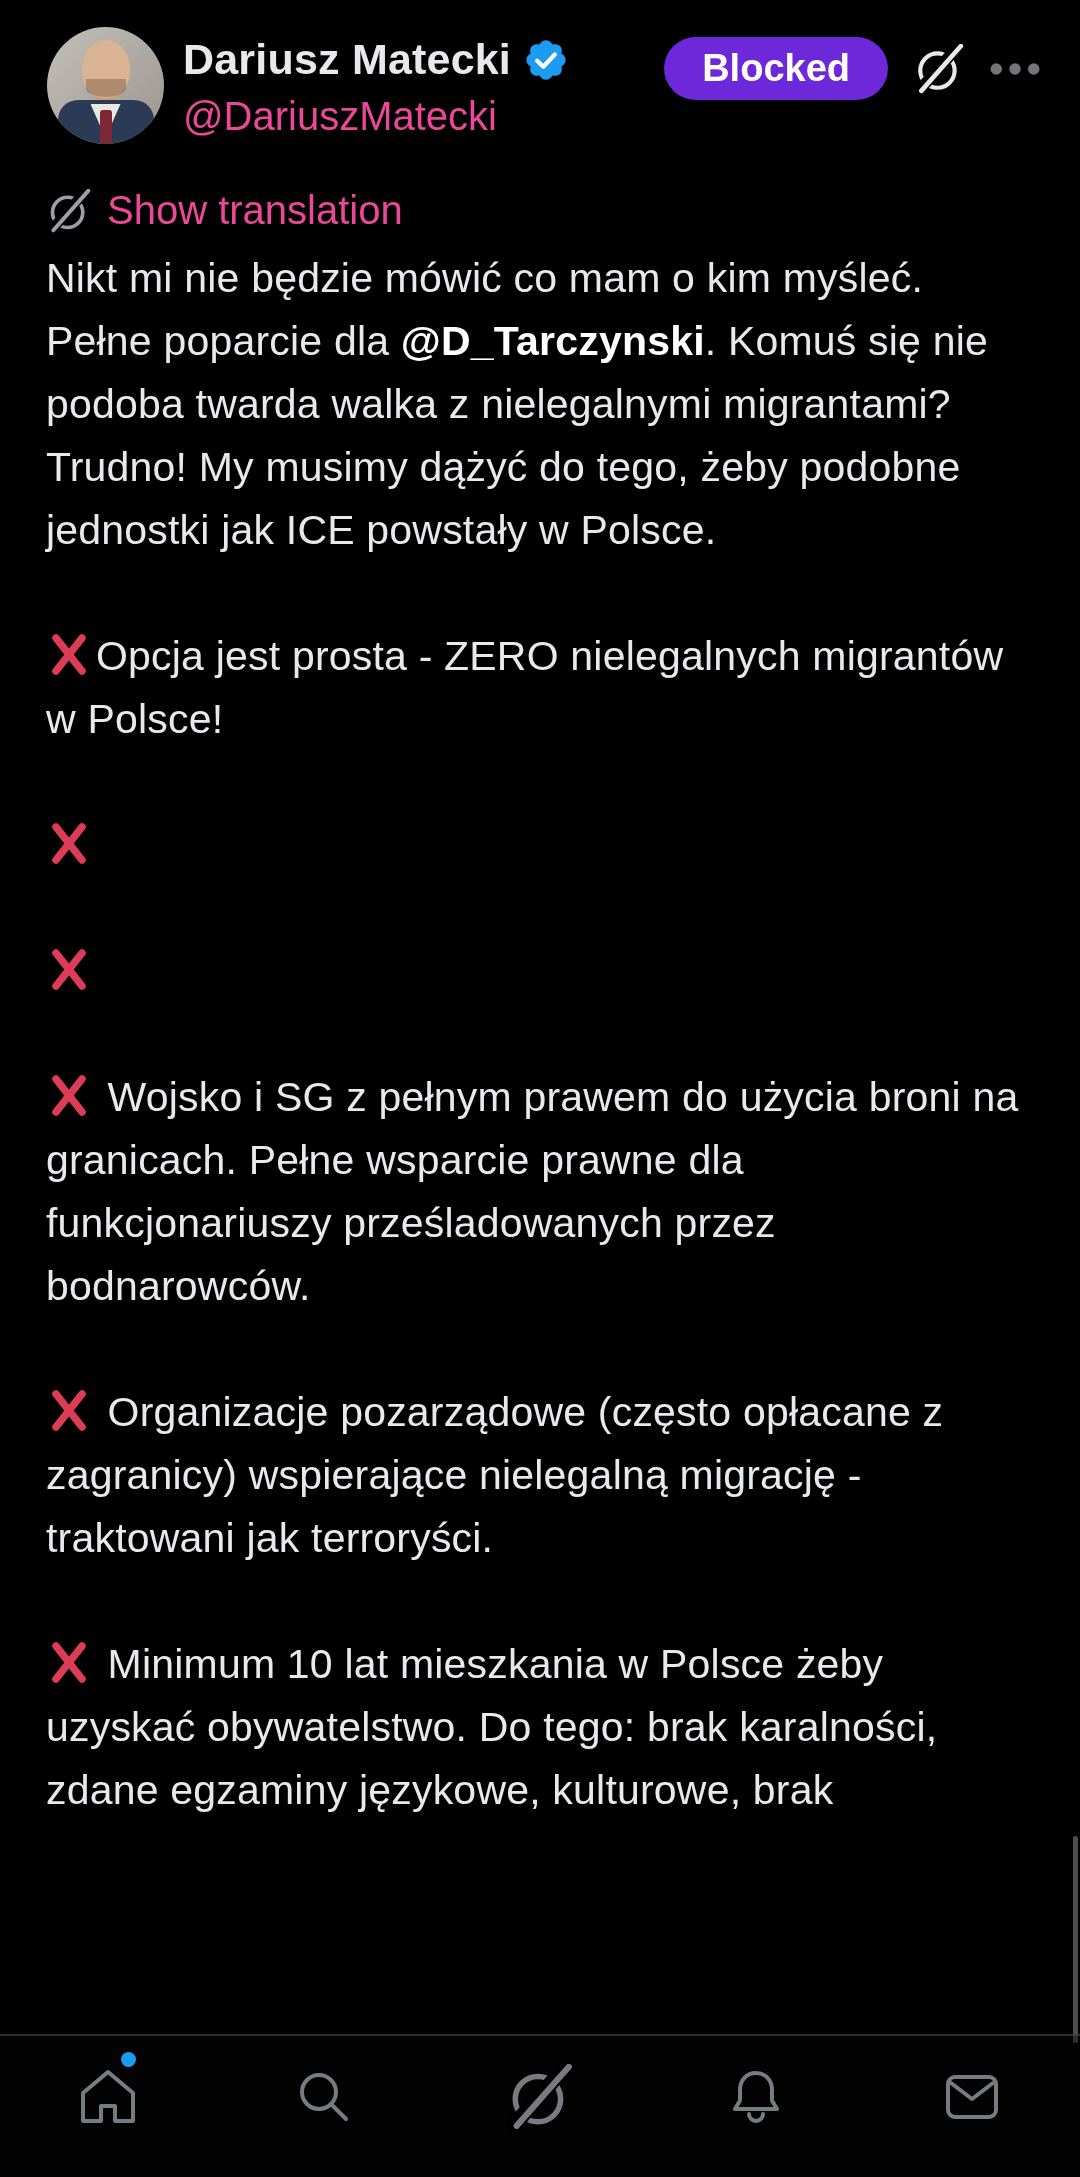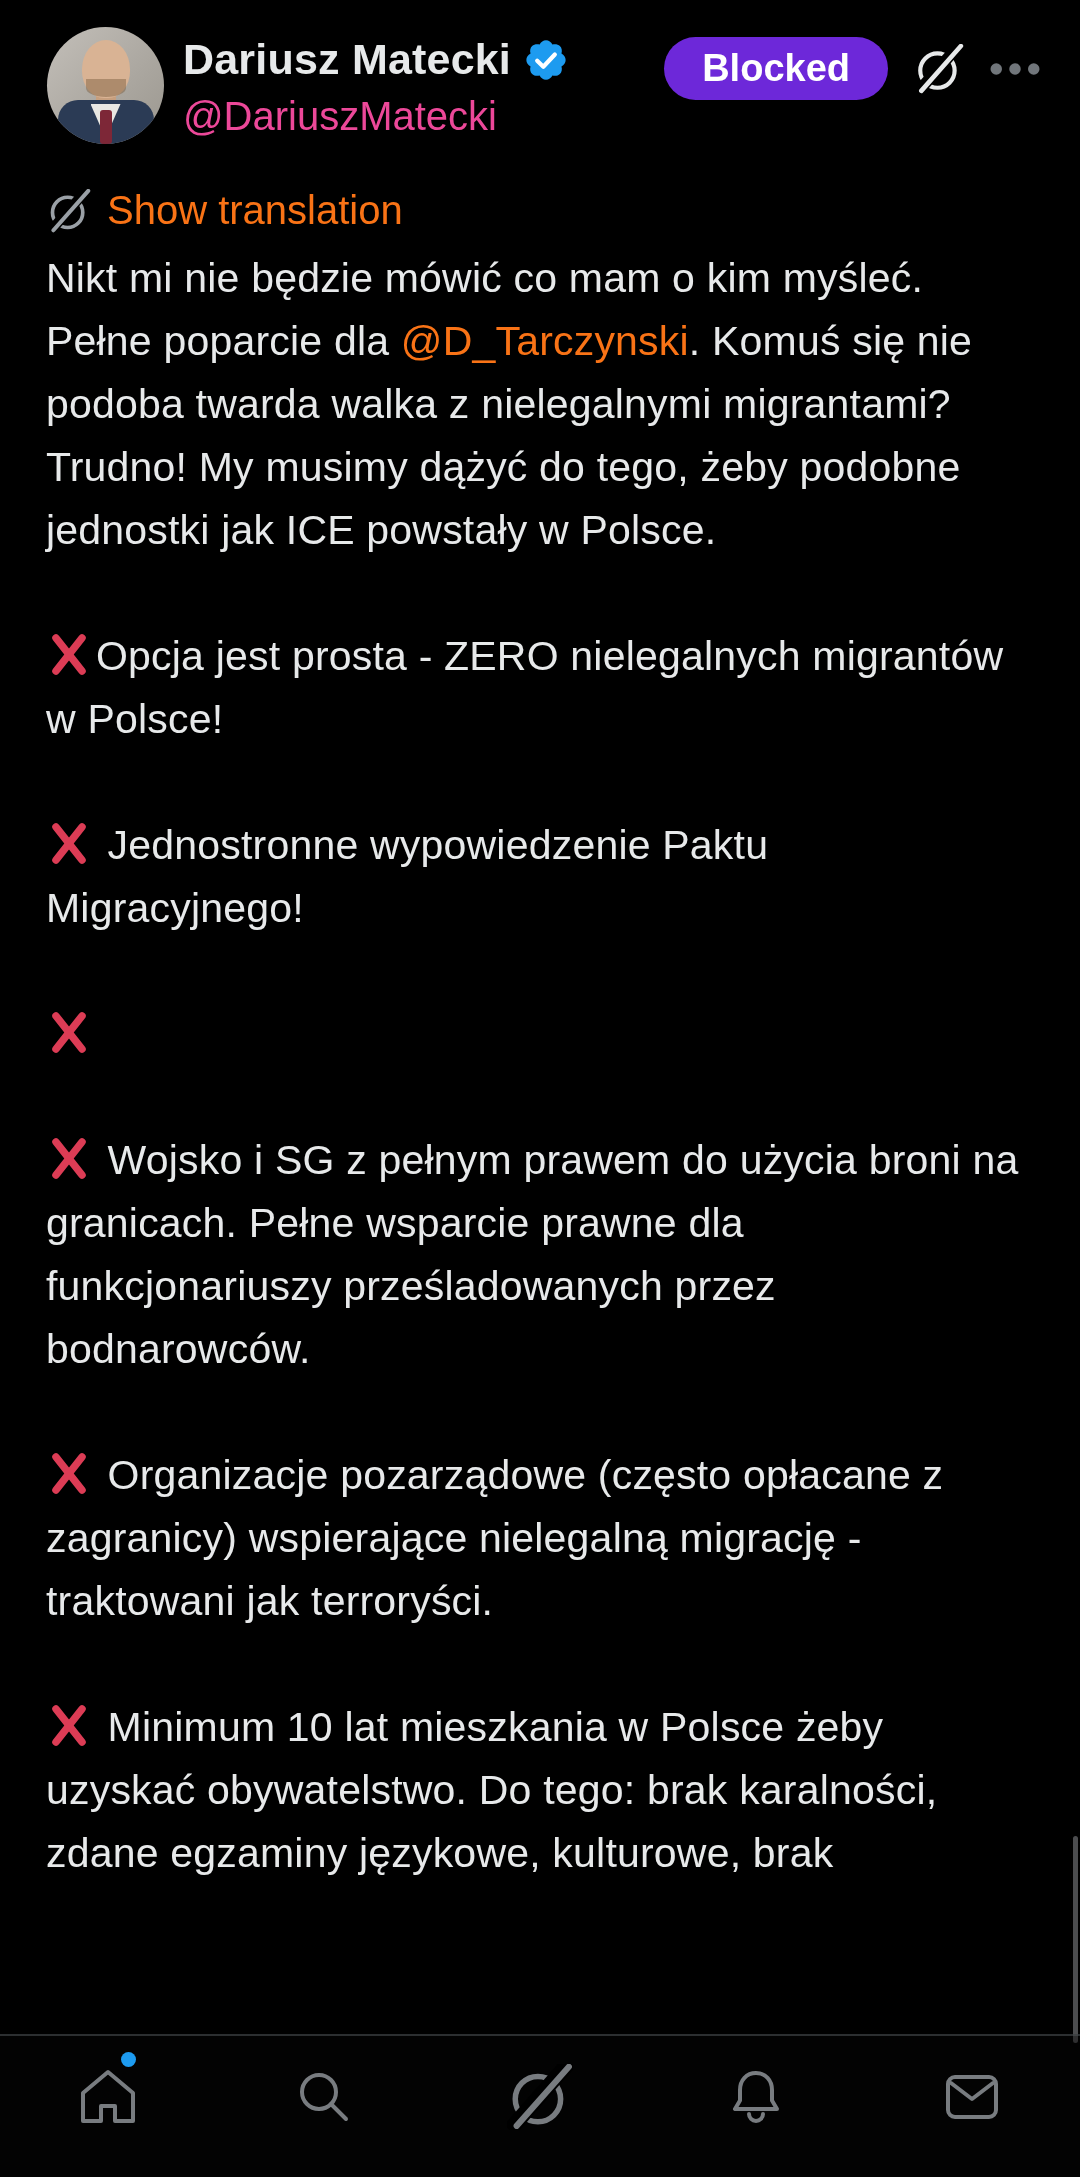--- a/index.html
+++ b/index.html
@@ -33,27 +33,27 @@
 
   .header-right { margin-left:auto; display:flex; align-items:center; gap:26px; padding-top:10px; }
   .blocked-btn { background:#6d28d9; color:#fff; font-weight:700; font-size:38px;
                  border:none; border-radius:999px; padding:12px 38px; height:63px; line-height:39px; cursor:pointer; }
   .hdr-grok { width:50px; height:50px; color:#e7e9ea; cursor:pointer; }
   .more-dots { width:50px; height:14px; cursor:pointer; }
 
   
   .translate-row { display:flex; align-items:center; gap:16px; margin:44px 47px 0; }
   .tr-icon { width:44px; height:44px; color:#9aa0a6; }
-  .tr-label { color:#f97316; font-size:40px; cursor:pointer; }
+  .tr-label { color:#ec4899; font-size:40px; cursor:pointer; }
 
   
   .tweet-body { padding:14px 45px 0 46px; font-size:41px; line-height:63px; color:#e7e9ea;
                 letter-spacing:.2px; }
   .tweet-body p { margin:0 0 63px 0; }
-  .mention { color:#f97316; text-decoration:none; cursor:pointer; }
+  .mention { color:#ffffff; text-decoration:none; cursor:pointer;font-weight:bold; }
   .cross { width:46px; height:46px; vertical-align:-7px; margin-right:4px; }
 
   
   .bottom-nav { position:absolute; left:0; top:2034px; width:1080px; height:143px;
                 border-top:2px solid rgba(78,83,88,.55); background:rgba(8,8,8,.42);
                 display:flex; align-items:flex-start; }
   .nav-item { flex:1 1 0; display:flex; justify-content:center; padding-top:28px; cursor:pointer; }
   .nav-item svg { width:66px; height:66px; color:#787c80; }
   .nav-dot { position:absolute; left:121px; top:16px; width:15px; height:15px; border-radius:50%;
              background:#1d9bf0; }
@@ -123,21 +123,21 @@
 
   <div class="tweet-body">
     <p><span>Nikt mi nie będzie mówić co mam o kim myśleć. Pełne poparcie dla </span><a class="mention">@D_Tarczynski</a><span>. Komuś się nie podoba twarda walka z nielegalnymi migrantami? Trudno! My musimy dążyć do tego, żeby podobne jednostki jak ICE powstały w Polsce.</span></p>
 
     <p><svg class="cross" viewBox="0 0 46 46">
           <use href="#cross-glyph"></use>
         </svg><span>Opcja jest prosta - ZERO nielegalnych migrantów w Polsce!</span></p>
 
     <p><svg class="cross" viewBox="0 0 46 46">
           <use href="#cross-glyph"></use>
-        </svg><span> Jednostronne wypowiedzenie Paktu Migracyjnego!</span></p>
+        </svg></p>
 
     <p><svg class="cross" viewBox="0 0 46 46">
           <use href="#cross-glyph"></use>
         </svg></p>
 
 
     <p><svg class="cross" viewBox="0 0 46 46">
           <use href="#cross-glyph"></use>
         </svg><span> Wojsko i SG z pełnym prawem do użycia broni na granicach. Pełne wsparcie prawne dla funkcjonariuszy prześladowanych przez bodnarowców.</span></p>
 

